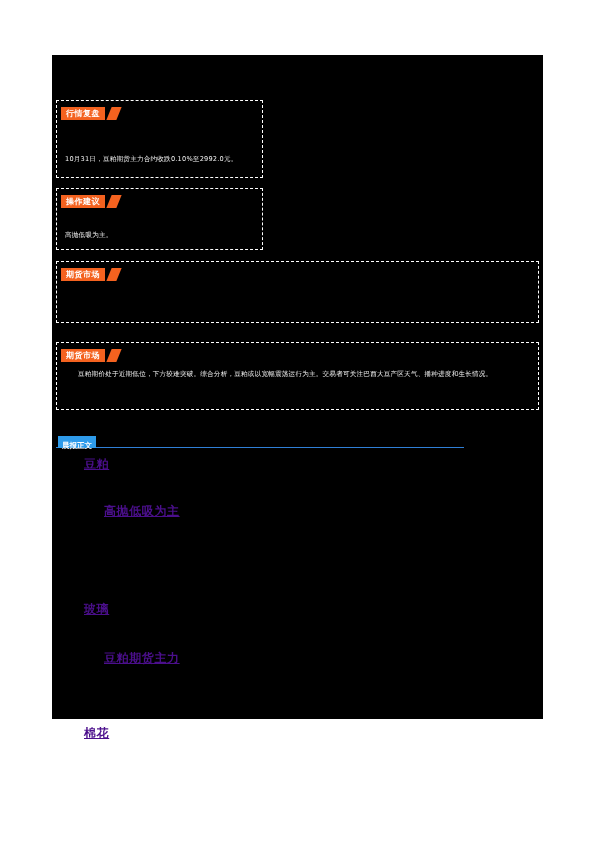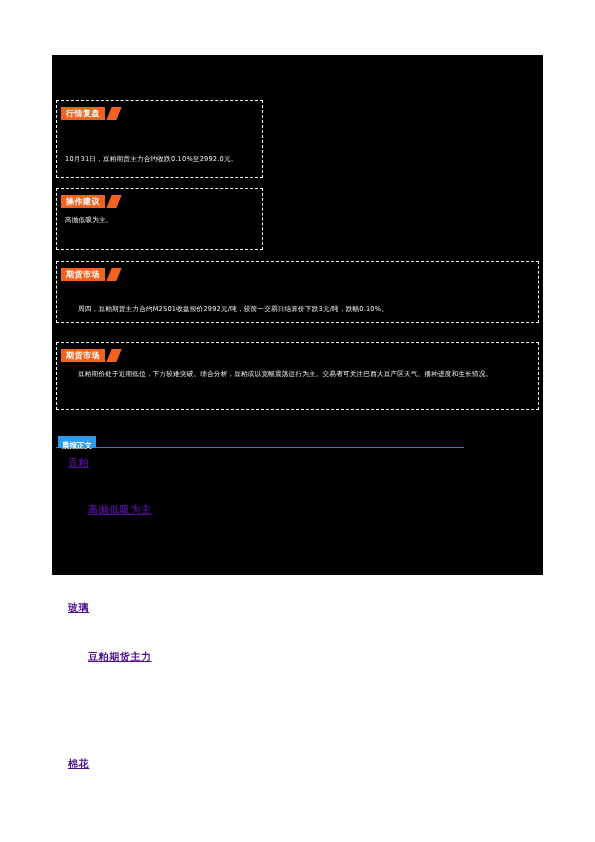--- a/index.html
+++ b/index.html
@@ -14,21 +14,21 @@
     position: relative;
     overflow: hidden;
   }
 
   
   .page-canvas {
     position: absolute;
     left: 52px;
     top: 55px;
     width: 491px;
-    height: 520px;
+    height: 664px;
     background: #000000;
     box-sizing: border-box;
   }
 
   
   .summary-box {
     position: absolute;
     border: 1px dashed #ffffff;
     box-sizing: border-box;
     background: #000000;
@@ -104,25 +104,26 @@
     font-weight: bold;
     padding: 4px 4px;
     white-space: nowrap;
     box-sizing: border-box;
   }
 
   
   .link-item {
     position: absolute;
     color: #4b0f8c;
-    font-size: 10px;
+    font-size: 12px;
     font-weight: bold;
     white-space: nowrap;
     letter-spacing: 0.6px;
     cursor: pointer;
+    margin-left: 16px;
   }
   .link-l1 { left: 16px; }
   .link-l2 { left: 36px; }
 </style>
 </head>
 <body>
 
 <div class="page-canvas">
 
   <div class="summary-box box-narrow" style="top:45px; height:78px;">
@@ -131,29 +132,28 @@
       <span class="badge-tail" style="left:48px;"></span>
     </div>
     <div class="box-body" style="margin-top:33px;">10月31日，豆粕期货主力合约收跌0.10%至2992.0元。</div>
   </div>
 
   <div class="summary-box box-narrow" style="top:133px; height:62px;">
     <div class="badge-row">
       <span class="badge">操作建议</span>
       <span class="badge-tail" style="left:48px;"></span>
     </div>
-    <div class="box-body" style="margin-top:6px;">高抛低吸为主。</div>
+    <div class="box-body" style="margin-top:21px;">高抛低吸为主。</div>
   </div>
 
   <div class="summary-box box-wide" style="top:206px; height:62px;">
     <div class="badge-row">
       <span class="badge">期货市场</span>
       <span class="badge-tail" style="left:48px;"></span>
     </div>
-    <div class="box-body indent2" style="margin-top:22px;">周四，豆粕期货主力合约M2501收盘报价2992元/吨，较前一交易日结算价下跌3元/吨，跌幅0.10%。</div>
   </div>
 
   <div class="summary-box box-wide" style="top:287px; height:68px;">
     <div class="badge-row">
       <span class="badge">期货市场</span>
       <span class="badge-tail" style="left:48px;"></span>
     </div>
     <div class="box-body indent2" style="margin-top:6px;">豆粕期价处于近期低位，下方较难突破。综合分析，豆粕或以宽幅震荡运行为主。交易者可关注巴西大豆产区天气、播种进度和生长情况。</div>
   </div>
 
@@ -163,15 +163,15 @@
   </div>
 
   <a class="link-item link-l1" style="top:401px;" href="#">豆粕</a>
 
   <a class="link-item link-l2" style="top:448px;" href="#">高抛低吸为主</a>
 
   <a class="link-item link-l1" style="top:546px;text-align:right;" href="#">玻璃</a>
 
   <a class="link-item link-l2" style="top:595px;" href="#">豆粕期货主力</a>
 
-  <a class="link-item link-l1" style="top:702px;text-align:right;" href="#">棉花</a>
+  <a class="link-item link-l1" style="top:670px;text-align:right;" href="#">棉花</a>
 
 </div>
 
 </body></html>

